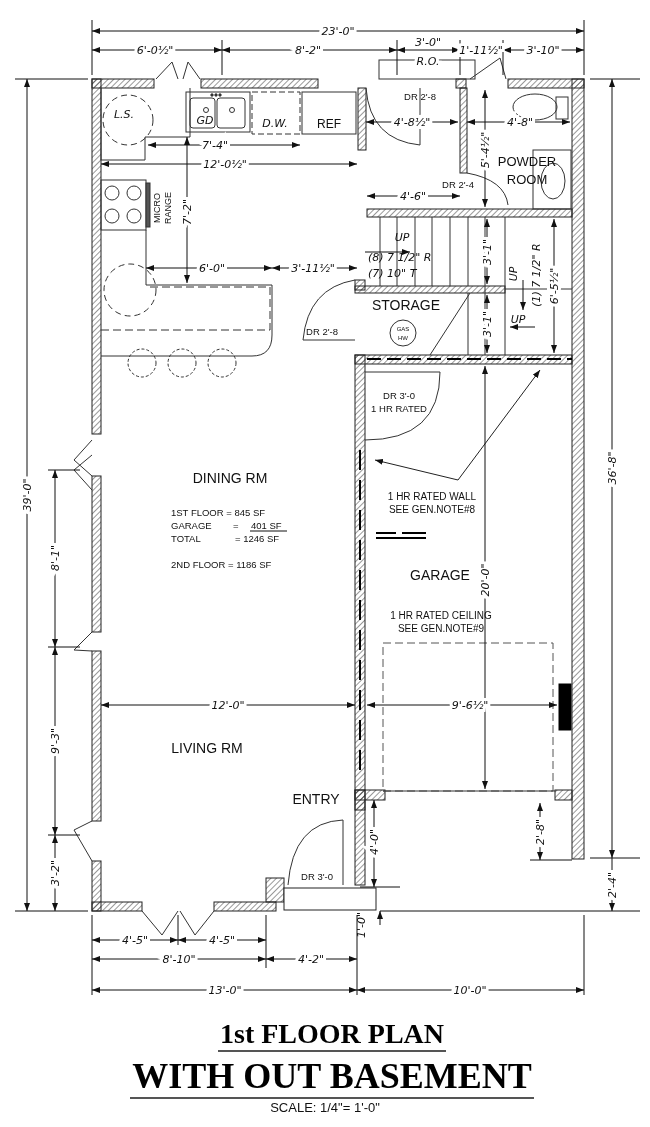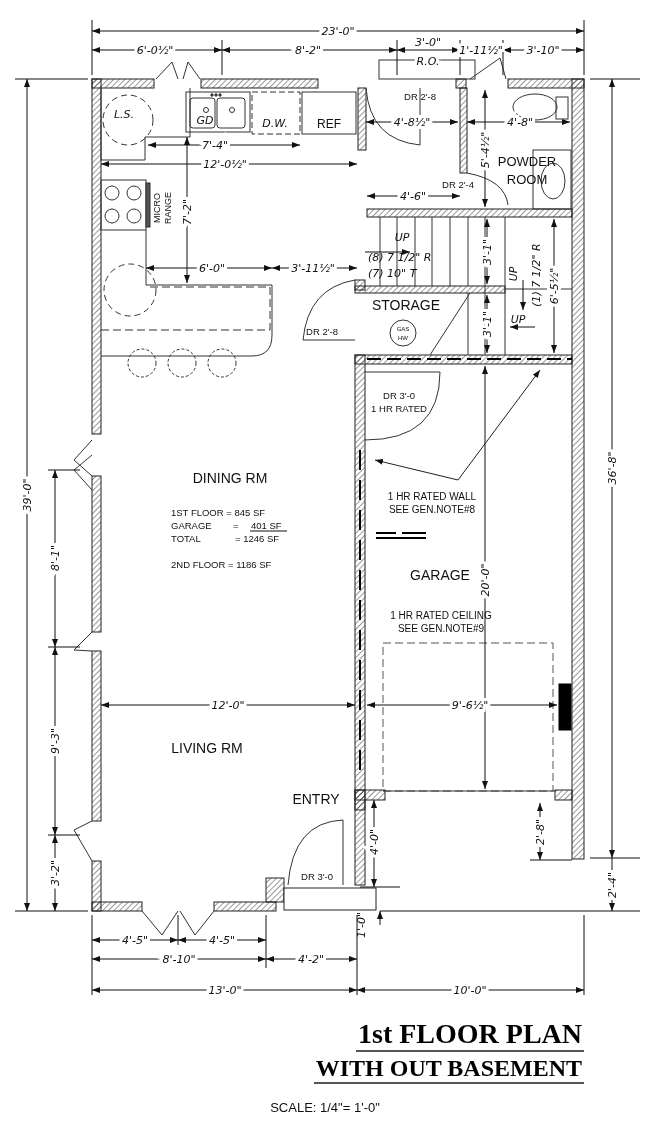--- a/index.html
+++ b/index.html
@@ -1,20 +1,20 @@
 <!DOCTYPE html>
 <html><head>
 <meta charset="utf-8">
 <style>
   html, body { margin:0; padding:0; background:#ffffff; }
   body { width:650px; height:1127px; position:relative; overflow:hidden; font-family:"Liberation Sans", sans-serif; }
   svg { position:absolute; left:0; top:0; }
   .dim { font-family:"DejaVu Sans", sans-serif; font-size:11px; fill:#111; font-style:italic; }
   .lbl { font-family:"Liberation Sans", sans-serif; fill:#111; }
-  .title { position:absolute; left:0; width:584px; text-align:right; font-family:"Liberation Serif", serif; font-weight:bold; color:#000; }
+  .title { position:absolute; left:0; width:584px; text-align:center; font-family:"Liberation Serif", serif; font-weight:bold; color:#000;padding-left:40px; }
   .title span { display:inline-block; border-bottom:2px solid #555; padding:0 2px; }
   .scale { position:absolute; left:0; width:650px; text-align:center; top:1100px; font-family:"Liberation Sans", sans-serif; font-size:13px; color:#111; }
 </style>
 </head>
 <body>
 
 <svg width="650" height="1000" viewBox="0 0 650 1000" xmlns="http://www.w3.org/2000/svg">
   <defs>
     <pattern id="hatch" patternUnits="userSpaceOnUse" width="4" height="4" patternTransform="rotate(45)">
       <line x1="0" y1="0" x2="0" y2="4" stroke="#333" stroke-width="1"></line>
@@ -337,16 +337,16 @@
     <text class="lbl" x="432" y="500" text-anchor="middle">1 HR RATED WALL</text>
     <text class="lbl" x="432" y="513" text-anchor="middle">SEE GEN.NOTE#8</text>
     <text class="lbl" x="441" y="619" text-anchor="middle">1 HR RATED CEILING</text>
     <text class="lbl" x="441" y="632" text-anchor="middle">SEE GEN.NOTE#9</text>
   </g>
 </svg>
 
 <div class="title" style="top:1018px; font-size:28px;">
   <span>1st FLOOR PLAN</span>
 </div>
-<div class="title" style="top:1055px; font-size:24px;">
+<div class="title" style="top:1055px; font-size:36px;">
   <span>WITH OUT BASEMENT</span>
 </div>
 <div class="scale">SCALE: 1/4"= 1'-0"</div>
 
 </body></html>

